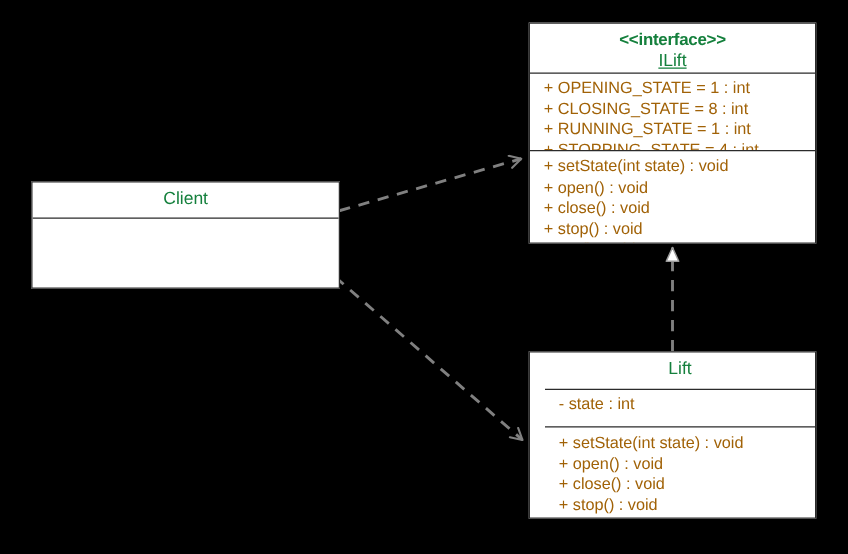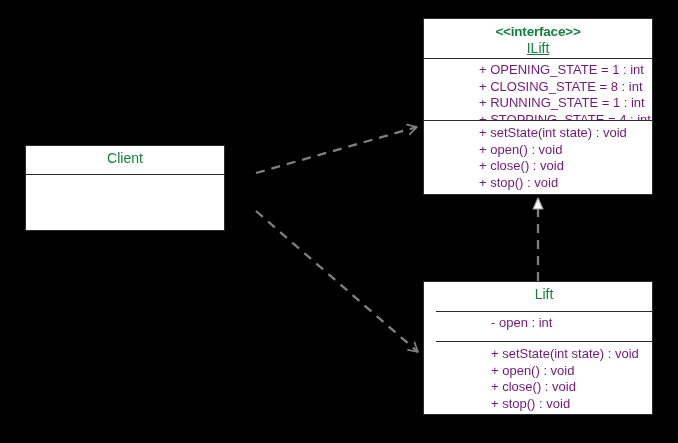--- a/index.html
+++ b/index.html
@@ -62,24 +62,23 @@
     list-style: none;
     margin: 0;
     padding: 3px 0 0 0;
   }
   .member-list.tight {
     padding-top: 4px;
   }
   .member {
     font-size: 13px;
     line-height: 16.6px;
-    color: #701a75;
+    color: #a16207;
     padding-left: 11px;
     white-space: nowrap;
-    margin-left: 44px;
   }
   .empty-compartment {
     height: 100%;
   }
 </style>
 </head>
 <body>
 
 <div id="canvas">
 
@@ -93,21 +92,21 @@
       </marker>
     </defs>
 
     <line x1="256" y1="173" x2="417" y2="127" stroke="#808080" stroke-width="2.3" stroke-dasharray="9 7" marker-end="url(#open-arrow)"></line>
 
     <line x1="256" y1="211" x2="418" y2="352" stroke="#808080" stroke-width="2.3" stroke-dasharray="9 7" marker-end="url(#open-arrow)"></line>
 
     <line x1="538" y1="281" x2="538" y2="198" stroke="#808080" stroke-width="2.3" stroke-dasharray="9 7" marker-end="url(#hollow-triangle)"></line>
   </svg>
 
-  <div class="uml-box" style="left:25px; top:145px; width:200px; height:86px;">
+  <div class="uml-box" style="left:25px; top:145px; width:247px; height:86px;">
     <div class="compartment title-compartment" style="height:28px;">
       <div class="class-name">Client</div>
     </div>
     <div class="compartment divided empty-compartment" style="height:28px;">
       <ul class="member-list"></ul>
     </div>
   </div>
 
   <div class="uml-box" style="left:423px; top:18px; width:230px; height:177px;">
     <div class="compartment title-compartment" style="height:39px;">
@@ -132,21 +131,21 @@
       </ul>
     </div>
   </div>
 
   <div class="uml-box" style="left:423px; top:281px; width:230px; height:134px;padding-left:12px;">
     <div class="compartment title-compartment" style="height:29px;">
       <div class="class-name">Lift</div>
     </div>
     <div class="compartment divided" style="height:30px;">
       <ul class="member-list">
-        <li class="member">- open : int</li>
+        <li class="member">- state : int</li>
       </ul>
     </div>
     <div class="compartment divided" style="height:75px;">
       <ul class="member-list tight">
         <li class="member">+ setState(int state) : void</li>
         <li class="member">+ open() : void</li>
         <li class="member">+ close() : void</li>
         <li class="member">+ stop() : void</li>
         <li class="member">+ run() : void</li>
       </ul>

